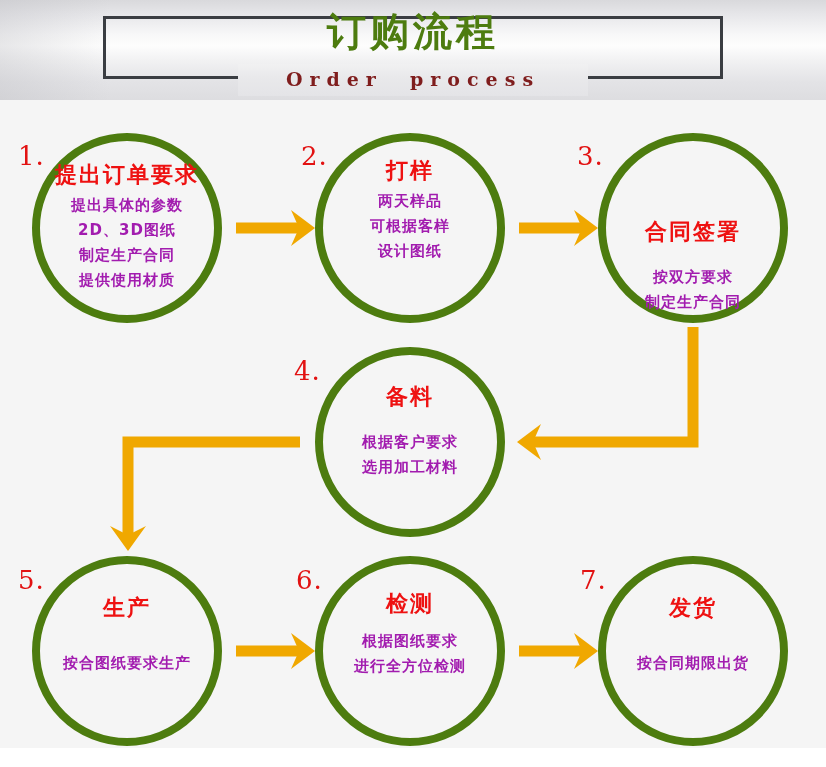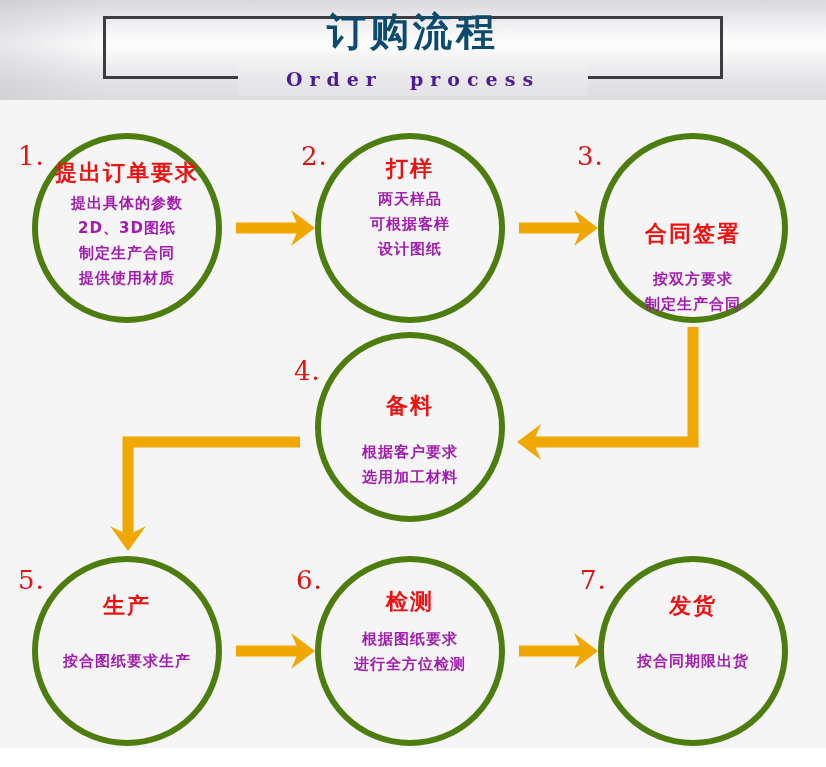--- a/index.html
+++ b/index.html
@@ -65,49 +65,49 @@
   }
   .header-title {
     position: absolute;
     left: 0; top: 12px;
     width: 826px;
     text-align: center;
     font-family: "DejaVu Sans", sans-serif;
     font-weight: bold;
     font-size: 39px;
     letter-spacing: 4px;
-    color: #0c4a6e;
+    color: #4d7c0f;
     line-height: 1;
   }
   
   .sub-mask {
     position: absolute;
     left: 238px; top: 64px;
     width: 350px; height: 32px;
     background: linear-gradient(to bottom, #f1f1f2 0%, #e9e9eb 40%, #e4e4e7 100%);
   }
   .header-sub {
     position: absolute;
     left: 0; top: 64px;
     width: 826px;
     text-align: center;
     font-family: "DejaVu Serif", serif;
     font-weight: bold;
     font-size: 19px;
     letter-spacing: 7px;
-    color: #4c1d95;
+    color: #7f1d1d;
     line-height: 30px;
     white-space: pre;
   }
 
   
   .node {
     position: absolute;
     width: 190px; height: 190px;
-    border: 6px solid #4d7c0f;
+    border: 8px solid #4d7c0f;
     border-radius: 50%;
     box-sizing: border-box;
     background: transparent;
     display: flex;
     flex-direction: column;
     align-items: center;
     justify-content: flex-start;
   }
   .node-inner {
     width: 100%;
@@ -140,21 +140,21 @@
     font-size: 26px;
     color: #e21212;
     letter-spacing: 1px;
     line-height: 1;
   }
 
   
   #node1 { left: 32px;  top: 133px; }
   #node2 { left: 315px; top: 133px; }
   #node3 { left: 598px; top: 133px; justify-content: flex-end; }
-  #node4 { left: 315px; top: 332px; justify-content: center; }
+  #node4 { left: 315px; top: 347px; }
   #node5 { left: 32px;  top: 556px; }
   #node6 { left: 315px; top: 556px; }
   #node7 { left: 598px; top: 556px; }
 
   
   #num1 { left: 18px;  top: 143px; }
   #num2 { left: 301px; top: 143px; }
   #num3 { left: 577px; top: 143px; }
   #num4 { left: 294px; top: 358px; }
   #num5 { left: 18px;  top: 567px; }

